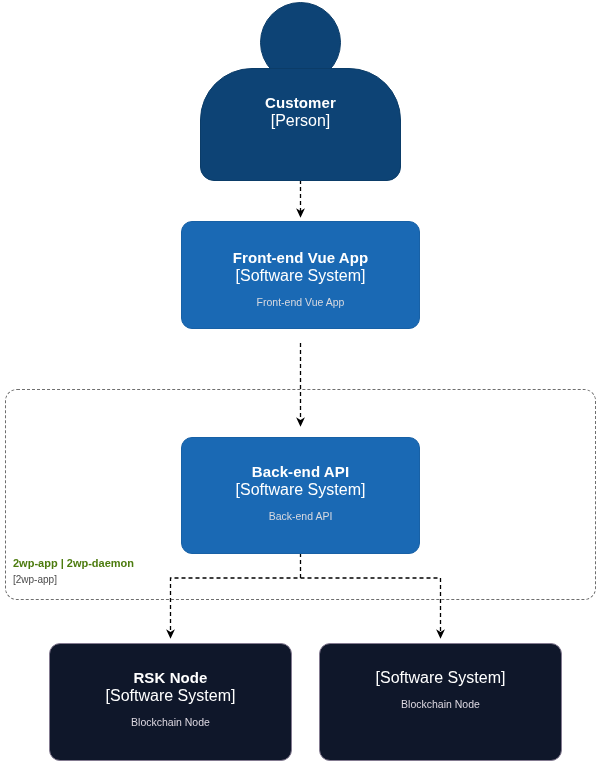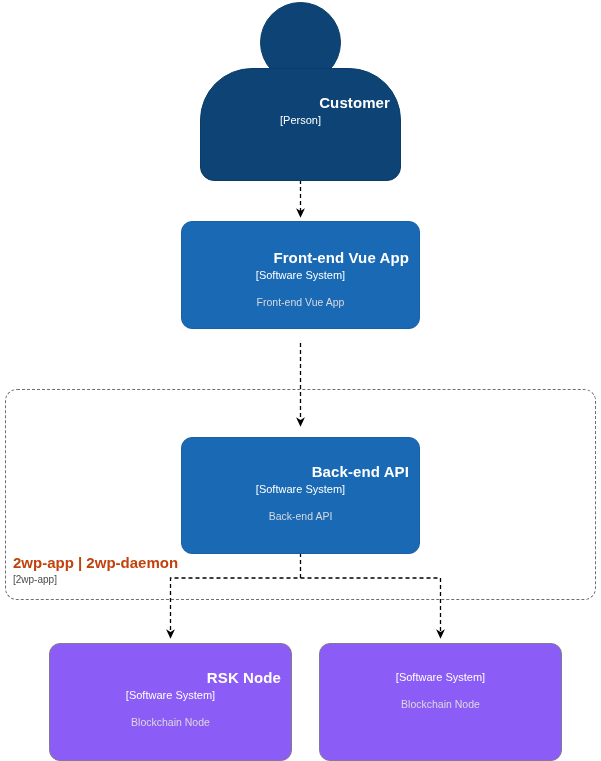--- a/index.html
+++ b/index.html
@@ -30,24 +30,23 @@
     padding: 0 10px;
     box-sizing: border-box;
     pointer-events: none;
   }
   .node-title {
     font-size: 15px;
     font-weight: bold;
     color: #ffffff;
     line-height: 18px;
     letter-spacing: 0.1px;
-    text-align: right;
   }
   .node-type {
-    font-size: 11px;
+    font-size: 16px;
     font-weight: normal;
     color: #ffffff;
     line-height: 15px;
     margin-top: 1px;
   }
   .node-desc {
     font-size: 10.5px;
     font-weight: normal;
     color: #d7d9e0;
     line-height: 14px;
@@ -77,44 +76,44 @@
   .sysbox {
     position: absolute;
     box-sizing: border-box;
     border-radius: 11px;
   }
   .sysbox.blue {
     background: #1a69b4;
     border: 1px solid #1861a6;
   }
   .sysbox.gray {
-    background: #8b5cf6;
+    background: #0f172a;
     border: 1px solid #837a90;
   }
   .sysbox.gray .node-desc {
     color: #ded9e2;
   }
 
   
   .boundary {
     position: absolute;
     box-sizing: border-box;
     border: 1.5px dashed #6e6e6e;
     border-radius: 12px;
     background: transparent;
   }
   .boundary-label {
     position: absolute;
     text-align: left;
     pointer-events: none;
   }
   .boundary-name {
-    font-size: 15px;
+    font-size: 11px;
     font-weight: bold;
-    color: #c2410c;
+    color: #4d7c0f;
     line-height: 18px;
   }
   .boundary-type {
     font-size: 10px;
     font-weight: normal;
     color: #4a4a4a;
     line-height: 13px;
     margin-top: 1px;
   }
 

